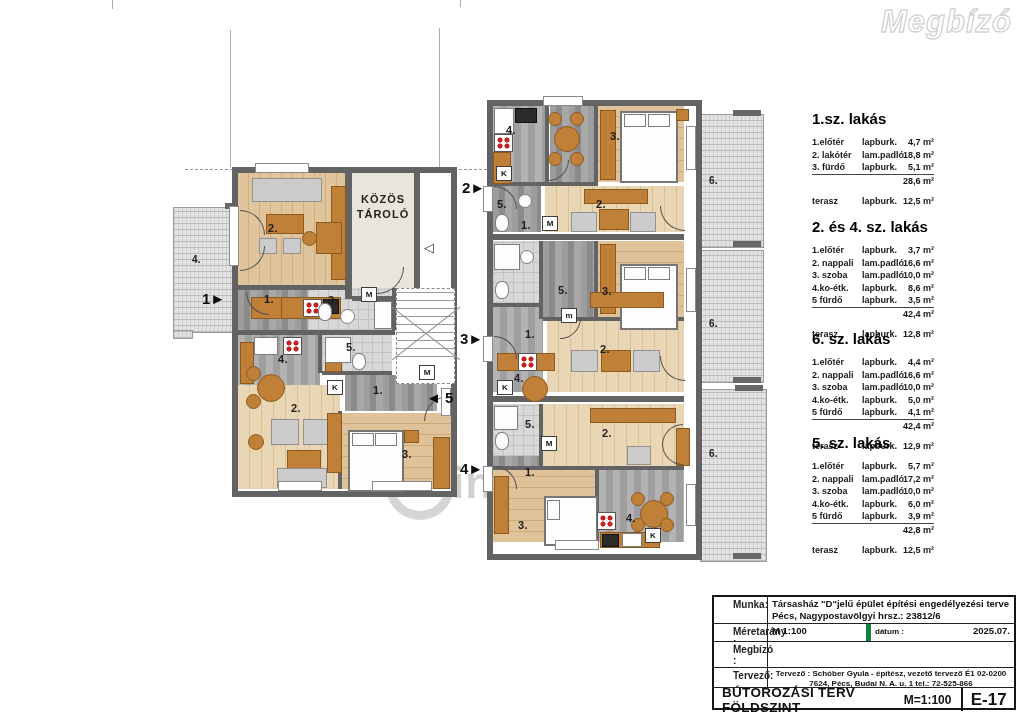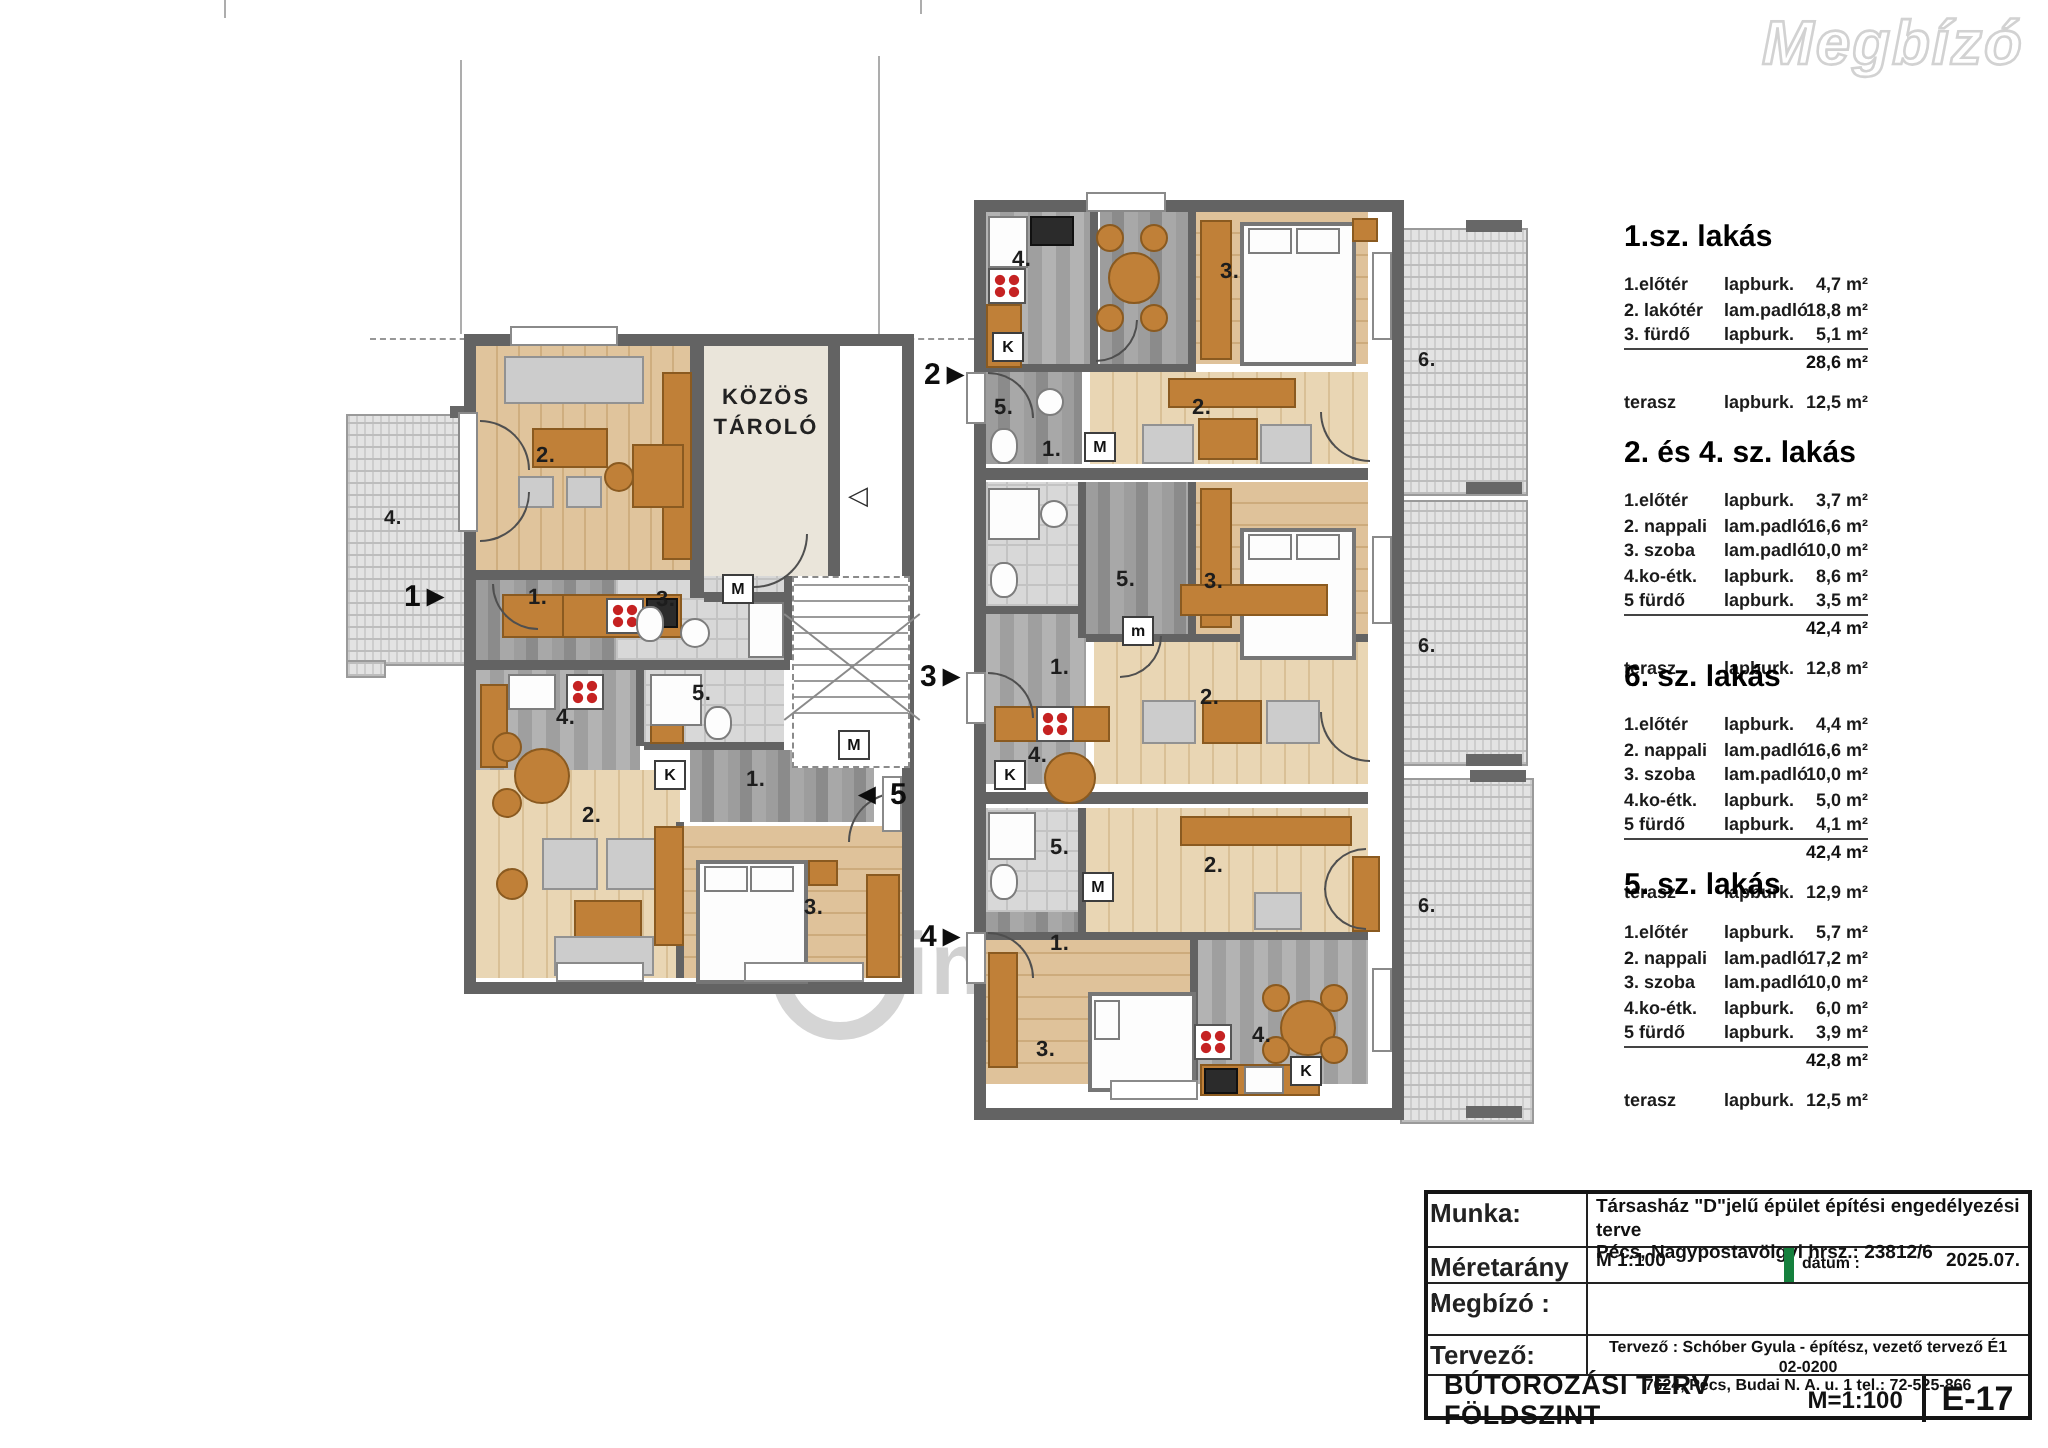--- a/index.html
+++ b/index.html
@@ -74,22 +74,22 @@
           line-height:12.5px;color:#1a1a1a}
   .lg-row .ar{text-align:right}
   .lg-total{display:grid;grid-template-columns:50px 37px 1fr;font-size:9px;font-weight:bold;
             border-top:1px solid #444;line-height:13px}
   .lg-total .ar{text-align:right}
   .lg-ter{margin-top:7px}
   
   .tb{position:absolute;left:712px;top:595px;width:304px;height:115px;border:2px solid #151515;
       background:#fff;box-sizing:border-box}
   .tb-row{display:flex;border-bottom:1px solid #222;box-sizing:border-box}
-  .tb-lab{width:80px;border-right:1px solid #222;font-size:13px;font-weight:bold;
-          padding:2px 1px;box-sizing:border-box;color:#222}
+  .tb-lab{width:54px;border-right:1px solid #222;font-size:10px;font-weight:bold;
+          padding:2px 19px;box-sizing:border-box;color:#222}
   .tb-c{flex:1;padding:1px 4px;font-size:9.5px;font-weight:bold;line-height:11.5px}
   .tb-sm{font-size:8px;line-height:9.5px}
   .tb-bot{display:flex;align-items:center;height:23px}
   .tb-title{font-size:13.5px;font-weight:bold;padding-left:8px;letter-spacing:.3px}
   .tb-scale{font-size:12px;font-weight:bold;margin-left:auto;padding-right:10px}
   .tb-sheet{width:62px;height:100%;border-left:2px solid #151515;display:flex;align-items:center;
             justify-content:center;font-size:17px;font-weight:bold;box-sizing:border-box}
 </style>
 </head>
 <body>

